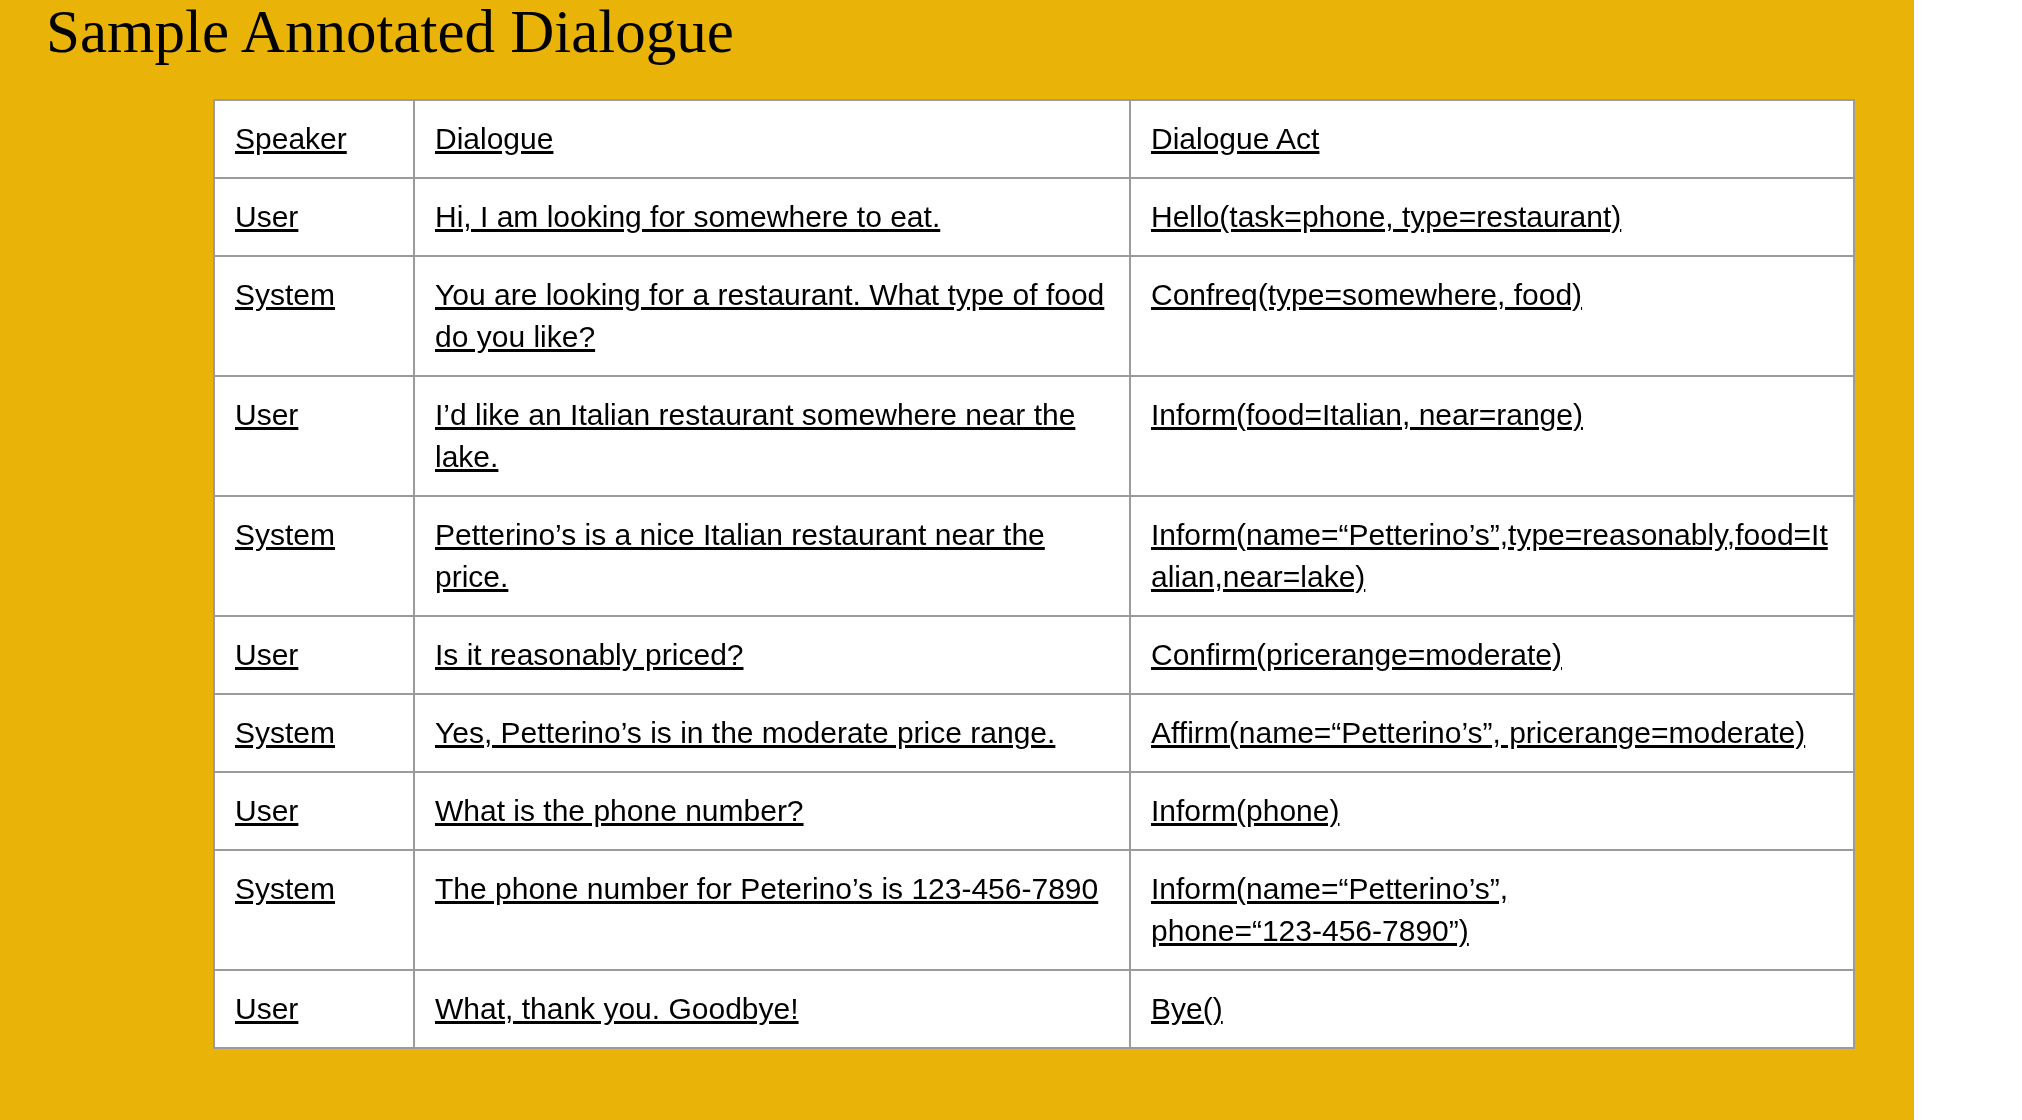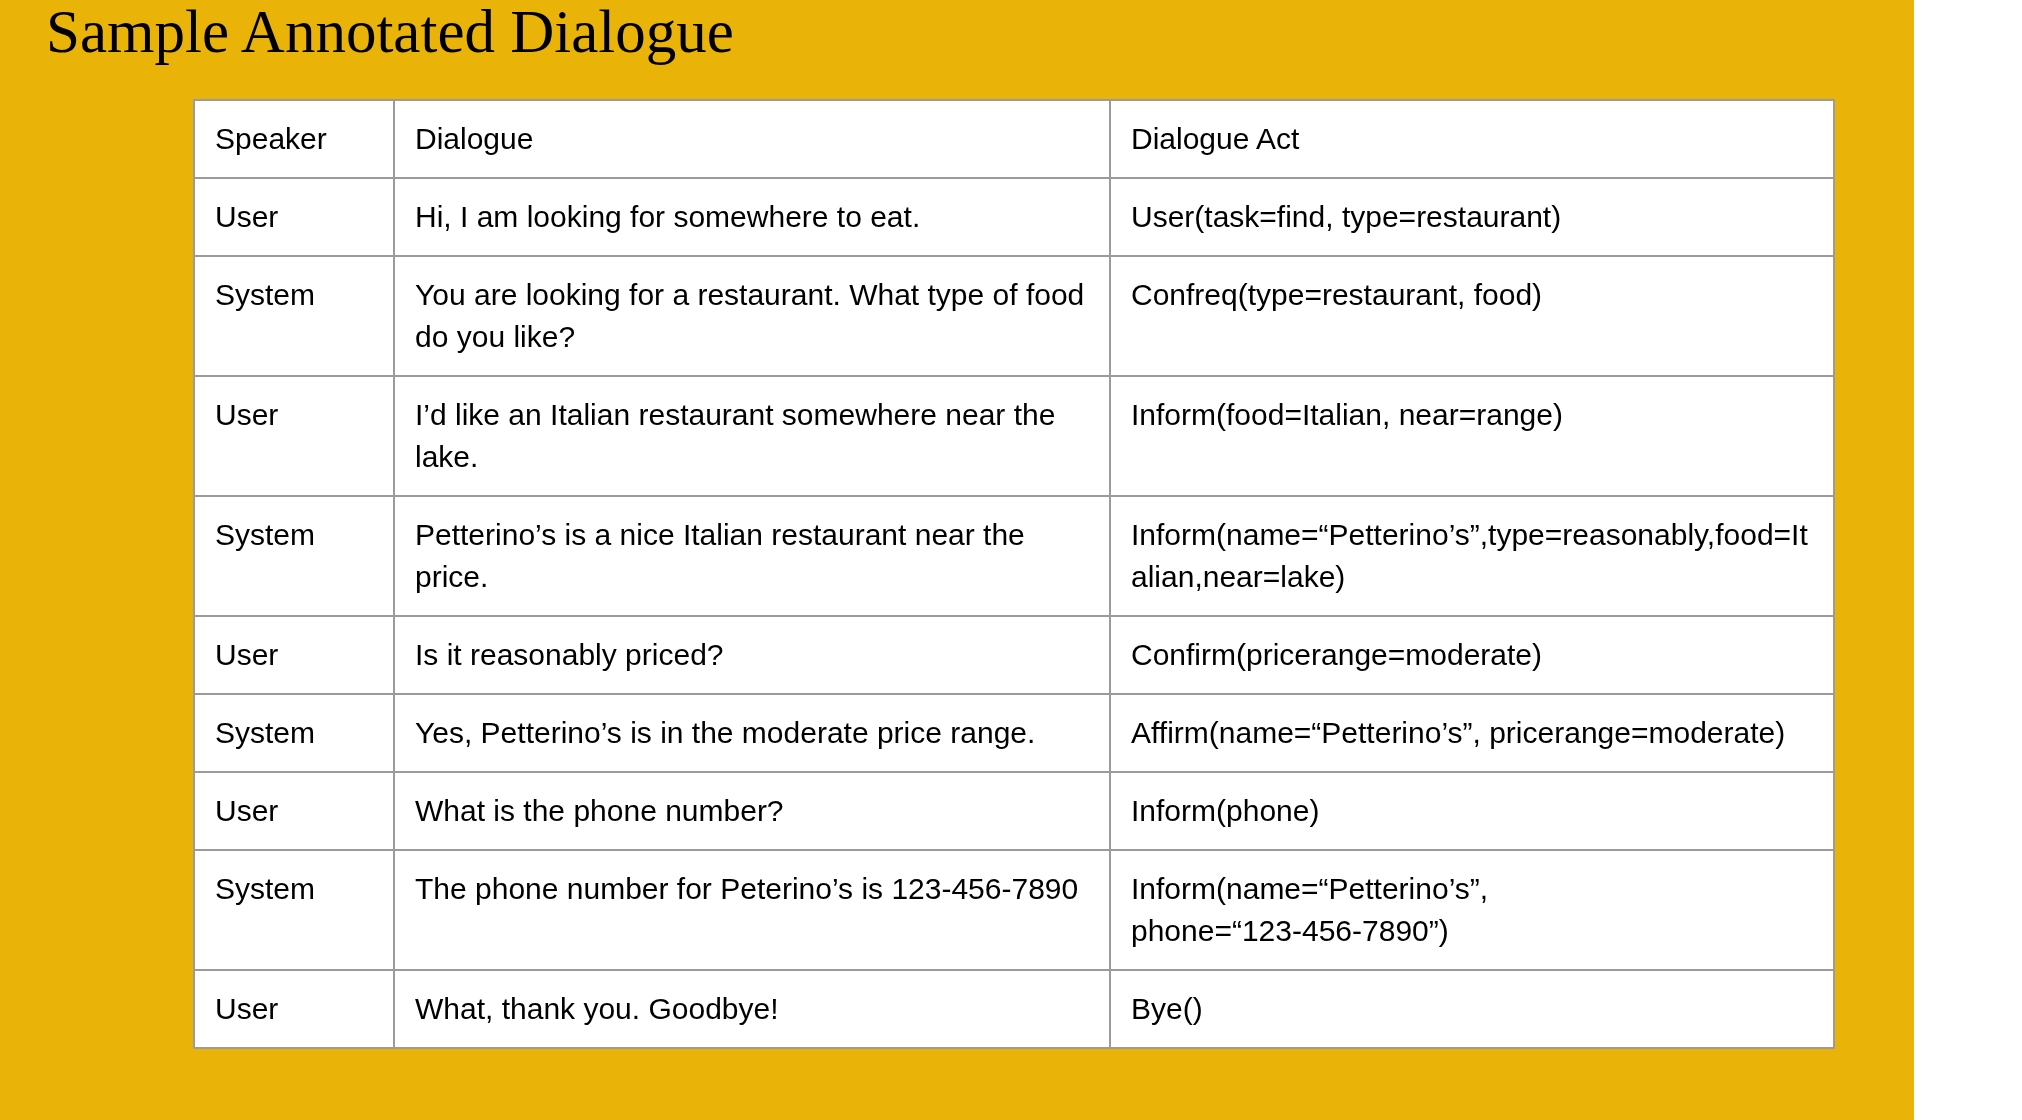--- a/index.html
+++ b/index.html
@@ -22,26 +22,27 @@
     top: 0px;
     font-family: "Liberation Serif", serif;
     font-weight: 400;
     font-size: 61px;
     line-height: 1.05;
     color: #000000;
     white-space: nowrap;
   }
   table.dialogue-table {
     position: absolute;
-    left: 193px;
+    left: 213px;
     top: 99px;
     width: 1640px;
     border-collapse: collapse;
     table-layout: fixed;
     background: #ffffff;
+    text-decoration: underline;
   }
   .dialogue-table th,
   .dialogue-table td {
     border: 2px solid #9b9b9b;
     padding: 17px 20px;
     font-size: 30px;
     line-height: 42px;
     font-weight: 400;
     text-align: left;
     vertical-align: top;
@@ -71,26 +72,26 @@
       <tr>
         <th>Speaker</th>
         <th>Dialogue</th>
         <th>Dialogue Act</th>
       </tr>
     </thead>
     <tbody>
       <tr>
         <td>User</td>
         <td>Hi, I am looking for somewhere to eat.</td>
-        <td>User(task=find, type=restaurant)</td>
+        <td>Hello(task=phone, type=restaurant)</td>
       </tr>
       <tr>
         <td>System</td>
         <td>You are looking for a restaurant. What type of food do you like?</td>
-        <td>Confreq(type=restaurant, food)</td>
+        <td>Confreq(type=somewhere, food)</td>
       </tr>
       <tr>
         <td>User</td>
         <td>I’d like an Italian restaurant somewhere near the lake.</td>
         <td>Inform(food=Italian, near=range)</td>
       </tr>
       <tr>
         <td>System</td>
         <td>Petterino’s is a nice Italian restaurant near the price.</td>
         <td>Inform(name=“Petterino’s”,type=reasonably,food=Italian,near=lake)</td>

